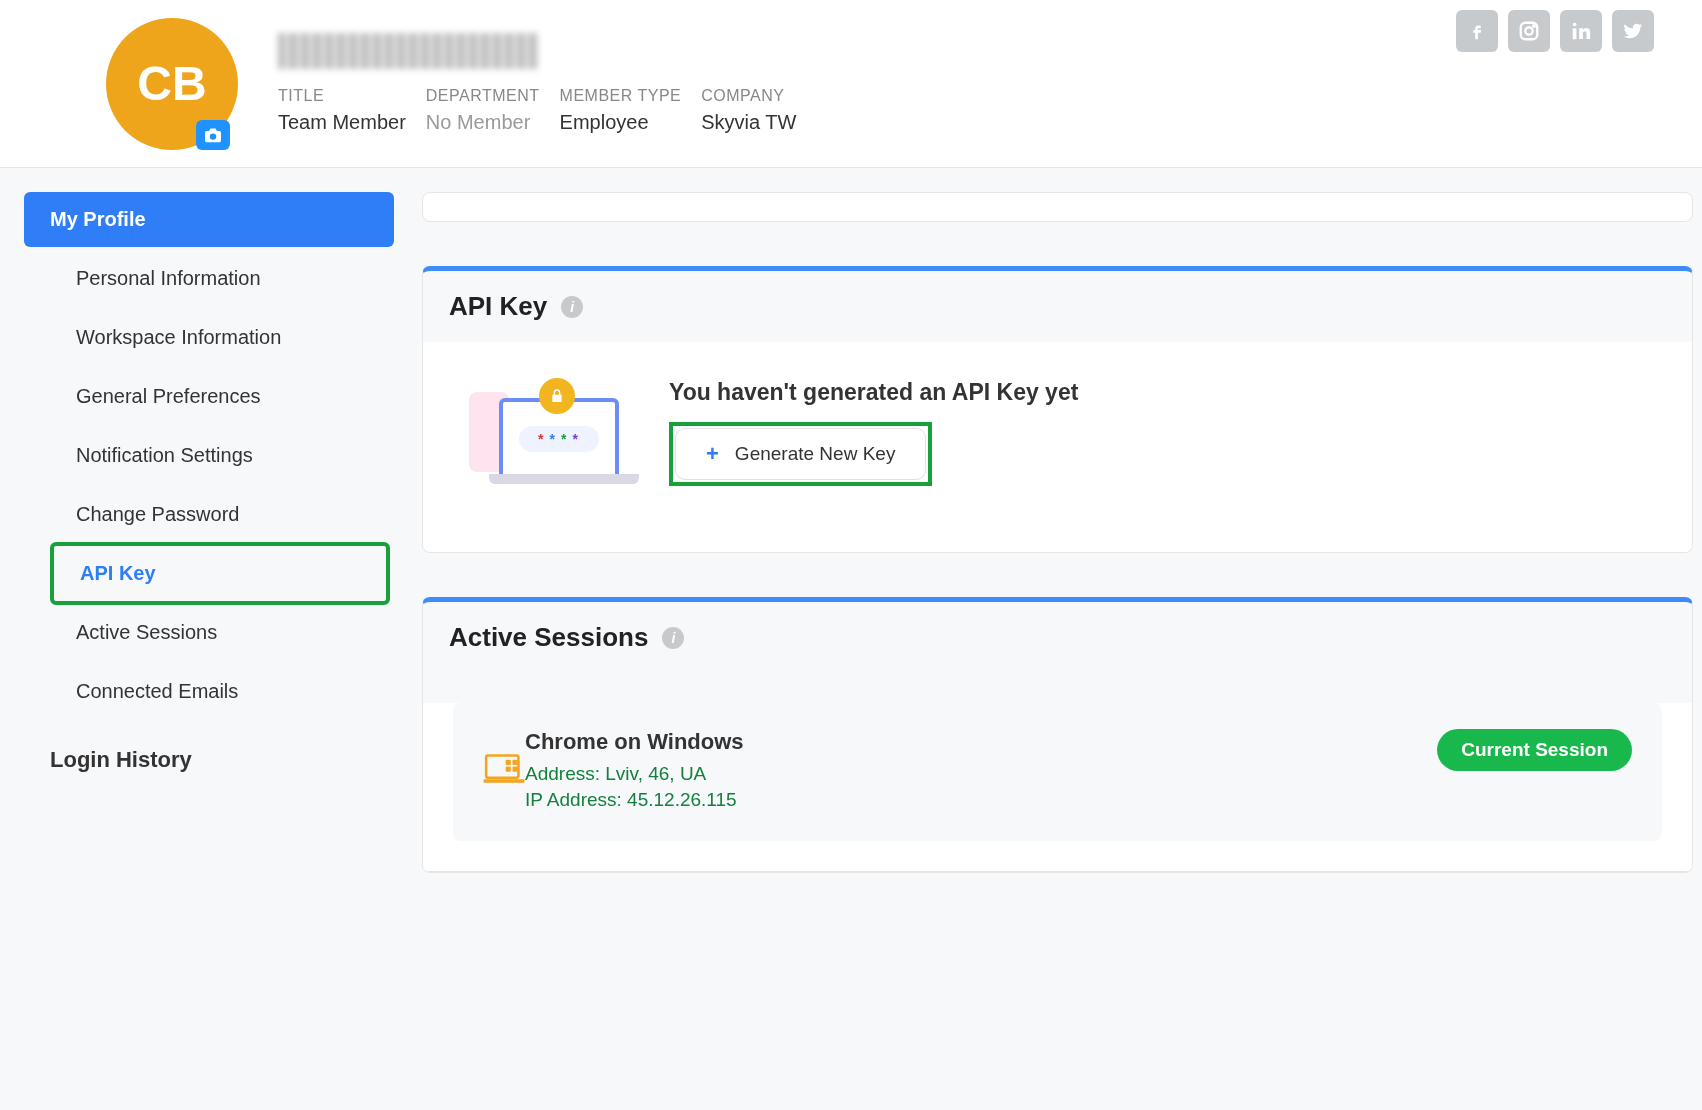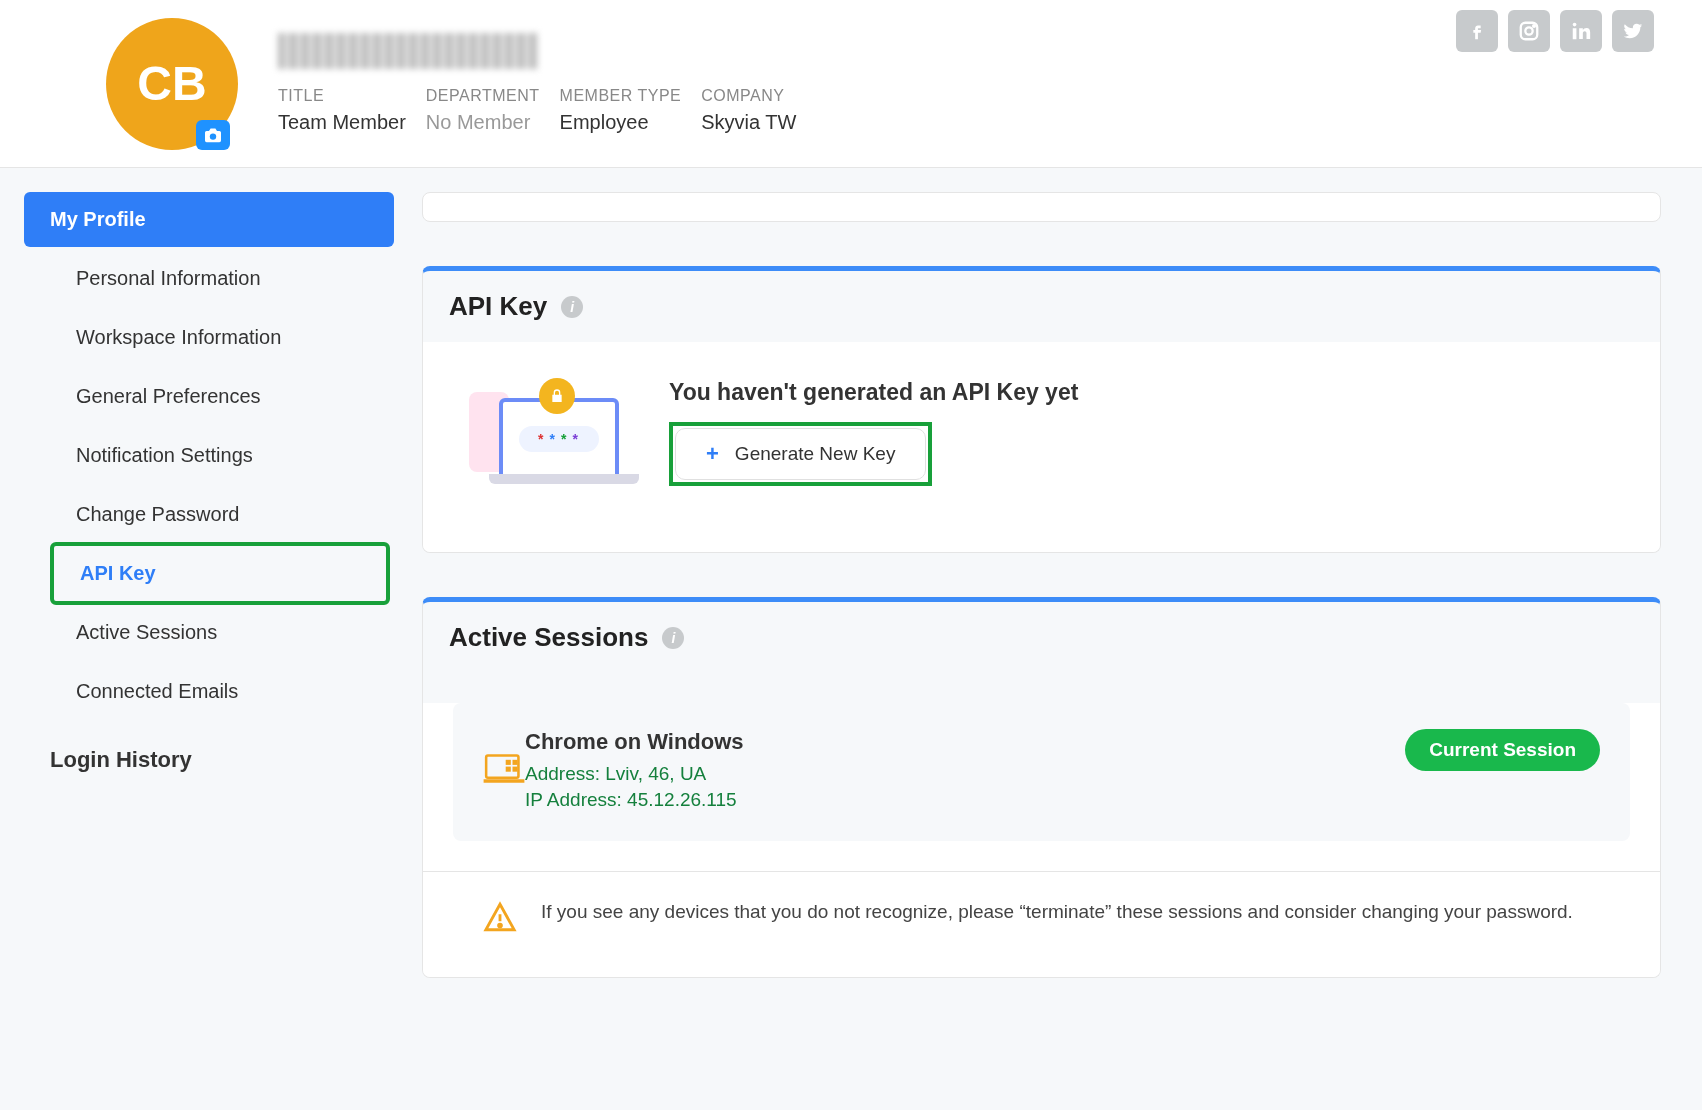--- a/index.html
+++ b/index.html
@@ -68,21 +68,21 @@
   .social-icon {
     width:42px;height:42px;
     background:#c7cacc;
     border-radius:6px;
     display:flex;align-items:center;justify-content:center;
     color:#fff;
   }
 
   .body {
     display:flex;
-    padding: 24px 41px 0 24px;
+    padding: 24px 9px 0 24px;
     gap: 28px;
   }
   .sidebar { width: 370px; }
   .sidebar-item {
     padding: 16px 26px;
     font-size:20px;
     color:#333;
     border-radius:6px;
     cursor:pointer;
     margin-bottom:4px;
@@ -304,27 +304,17 @@
               </svg>
           </div>
           <div class="session-info">
             <h4>Chrome on Windows</h4>
             <div class="line">Address: Lviv, 46, UA</div>
             <div class="line">IP Address: 45.12.26.115</div>
           </div>
           <div class="current-badge"><span>Current Session</span></div>
         </div>
         <div class="session-divider"></div>
-        <div class="warning-row">
-          <div class="warn-icon">
-            <svg width="34" height="34" viewBox="0 0 24 24" fill="none" stroke="#f3a51f" stroke-width="2">
-                <path d="M12 3L2 21h20L12 3z"></path>
-                <line x1="12" y1="10" x2="12" y2="15"></line>
-                <circle cx="12" cy="18" r="1" fill="#f3a51f"></circle>
-              </svg>
-          </div>
-          <div>If you see any devices that you do not recognize, please “terminate” these sessions and consider changing your password.</div>
-        </div>
       </div>
     </div>
 
   </div>
 </div>
 
 </body></html>

